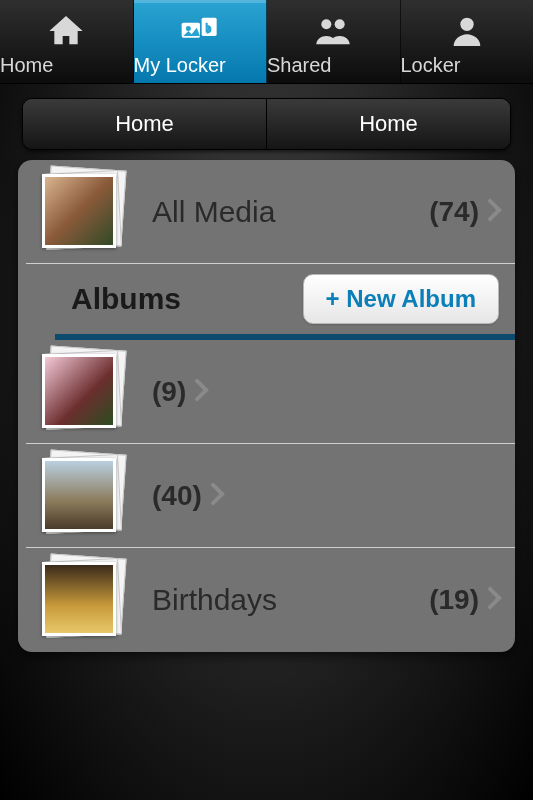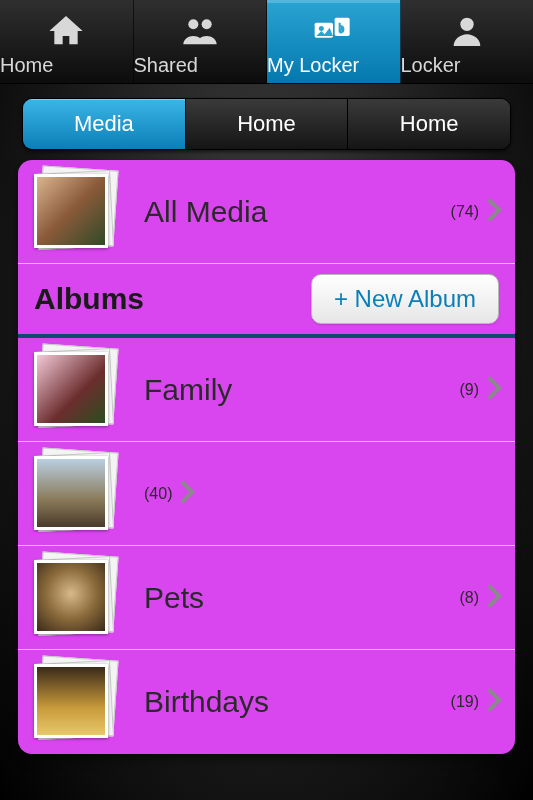--- a/index.html
+++ b/index.html
@@ -58,24 +58,25 @@
   }
   .seg-item:last-child { border-right: none; }
   .seg-item.active {
     background: linear-gradient(#3cb5e6, #0a7fb8);
     box-shadow: inset 0 1px 0 rgba(255,255,255,.35);
   }
 
   
   .panel {
     margin: 0 18px 18px;
-    background: #d946ef;
+    background: #737373;
     border-radius: 14px;
     overflow: hidden;
     box-shadow: 0 4px 12px rgba(0,0,0,.6);
+    padding-left: 8px;
   }
 
   .row {
     display: flex;
     align-items: center;
     height: 104px;
     padding: 0 12px 0 16px;
     border-bottom: 1px solid #d0d0d0;
     cursor: pointer;
   }
@@ -108,104 +109,105 @@
   .th-c { background: linear-gradient(180deg,#b9cfe0 0%, #8a7a5a 60%, #4a3a2a 100%); }
   .th-d { background: radial-gradient(circle at 50% 45%, #d8b98a 0%, #8a6a3a 50%, #3a2a1a 100%); }
   .th-e { background: linear-gradient(180deg,#3a2a1a 0%, #c89a3a 60%, #e8c86a 100%); }
 
   .row-label {
     flex: 1;
     font-size: 30px;
     color: #2a2a2a;
   }
   .row-count {
-    font-size: 16px;
+    font-size: 28px;
     color: #2a2a2a;
     margin-right: 6px;
+    font-weight: bold;
   }
   .chev { color:#8a8a8a; }
   .chev svg { width:18px; height:26px; stroke:#8a8a8a; stroke-width:3; fill:none; }
 
   
   .section {
     display:flex;
     align-items:center;
     justify-content:space-between;
     padding: 10px 16px;
-    border-bottom: 4px solid #0c4a6e;
+    border-bottom: 6px solid #0c4a6e;
+    margin-left: 29px;
   }
   .section-title {
     font-size: 30px;
     font-weight: 700;
     color: #1a1a1a;
   }
   .new-btn {
     padding: 10px 22px;
     font-size: 24px;
-    font-weight: 400;
+    font-weight: 700;
     color: #0a7fb8;
     background: linear-gradient(#ffffff,#e6e6e6);
     border: 1px solid #b8b8b8;
     border-radius: 10px;
     cursor: pointer;
     box-shadow: inset 0 1px 0 #fff, 0 1px 2px rgba(0,0,0,.15);
   }
 </style>
 </head>
 <body>
 
 <div class="nav">
 
   <div class="nav-item">
     <span class="nav-icon">
       <svg viewBox="0 0 24 24">
           <path d="M12 3 2 12h3v8h5v-5h4v5h5v-8h3z"></path>
         </svg>
     </span>
     <span>Home</span>
-  </div>
-
-  <div class="nav-item">
-    <span class="nav-icon">
-      <svg viewBox="0 0 24 24">
-          <circle cx="8" cy="8" r="3"></circle>
-          <circle cx="16" cy="8" r="3"></circle>
-          <path d="M2 20c0-3 3-5 6-5s6 2 6 5M10 20c0-3 3-5 6-5s6 2 6 5"></path>
-        </svg>
-    </span>
-    <span>Shared</span>
   </div>
 
   <div class="nav-item active">
     <span class="nav-icon">
       <svg viewBox="0 0 48 40">
         <rect x="2" y="10" width="22" height="18" rx="2" fill="#fff"></rect>
         <circle cx="10" cy="17" r="3" fill="#2aa4d3"></circle>
         <path d="M4 26l6-6 4 4 6-8 4 10H4z" fill="#2aa4d3"></path>
         <rect x="26" y="4" width="18" height="22" rx="2" fill="#fff"></rect>
         <path d="M32 10c0 4 0 8 0 10 4-2 4-6 0-6 6 0 6 8 0 8" stroke="#2aa4d3" stroke-width="2.5" fill="none"></path>
       </svg>
     </span>
     <span>My Locker</span>
   </div>
 
   <div class="nav-item">
     <span class="nav-icon">
       <svg viewBox="0 0 24 24">
+          <circle cx="8" cy="8" r="3"></circle>
+          <circle cx="16" cy="8" r="3"></circle>
+          <path d="M2 20c0-3 3-5 6-5s6 2 6 5M10 20c0-3 3-5 6-5s6 2 6 5"></path>
+        </svg>
+    </span>
+    <span>Shared</span>
+  </div>
+
+  <div class="nav-item">
+    <span class="nav-icon">
+      <svg viewBox="0 0 24 24">
           <circle cx="12" cy="8" r="4"></circle>
           <path d="M4 21c0-4 4-7 8-7s8 3 8 7"></path>
         </svg>
     </span>
     <span>Locker</span>
   </div>
 </div>
 
 <div class="seg-wrap">
   <div class="seg">
-    <div class="seg-item active">Media</div>
     <div class="seg-item">Home</div>
     <div class="seg-item">Home</div>
   </div>
 </div>
 
 <div class="panel">
 
   <div class="row">
     <div class="thumb">
         <div class="thumb-img th-a"></div>
@@ -219,47 +221,36 @@
 
   <div class="section">
     <div class="section-title">Albums</div>
     <button class="new-btn">+ New Album</button>
   </div>
 
   <div class="row">
     <div class="thumb">
         <div class="thumb-img th-b"></div>
       </div>
-    <div class="row-label">Family</div>
     <div class="row-count">(9)</div>
     <span class="chev"><svg viewBox="0 0 12 20">
           <polyline points="2,2 10,10 2,18"></polyline>
         </svg></span>
   </div>
 
   <div class="row">
     <div class="thumb">
         <div class="thumb-img th-c"></div>
       </div>
     <div class="row-count">(40)</div>
     <span class="chev"><svg viewBox="0 0 12 20">
           <polyline points="2,2 10,10 2,18"></polyline>
         </svg></span>
   </div>
 
-  <div class="row">
-    <div class="thumb">
-        <div class="thumb-img th-d"></div>
-      </div>
-    <div class="row-label">Pets</div>
-    <div class="row-count">(8)</div>
-    <span class="chev"><svg viewBox="0 0 12 20">
-          <polyline points="2,2 10,10 2,18"></polyline>
-        </svg></span>
-  </div>
 
   <div class="row">
     <div class="thumb">
         <div class="thumb-img th-e"></div>
       </div>
     <div class="row-label">Birthdays</div>
     <div class="row-count">(19)</div>
     <span class="chev"><svg viewBox="0 0 12 20">
           <polyline points="2,2 10,10 2,18"></polyline>
         </svg></span>

